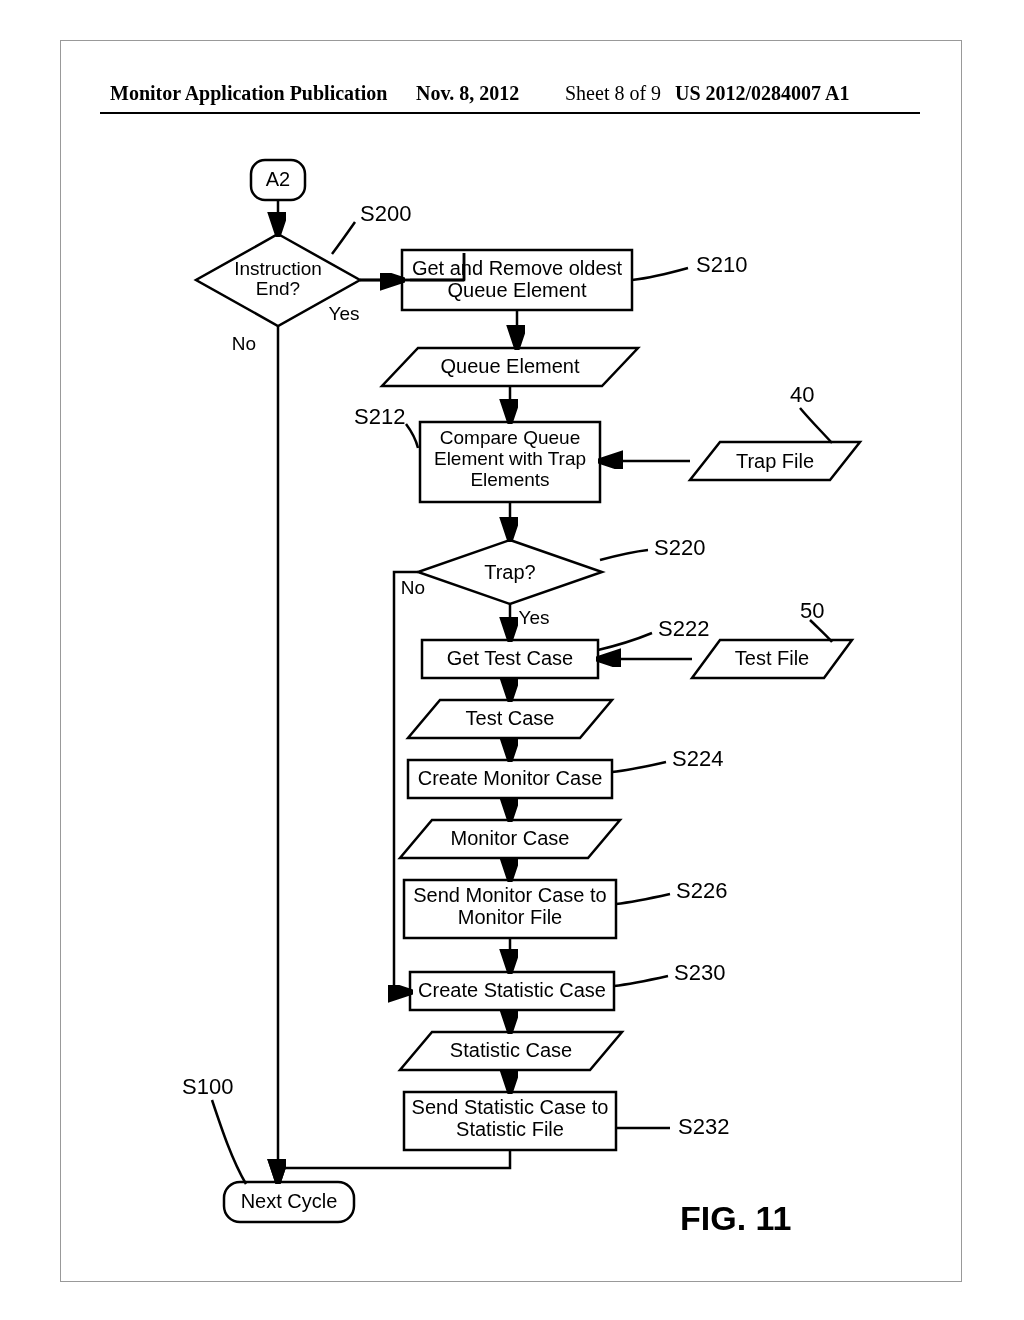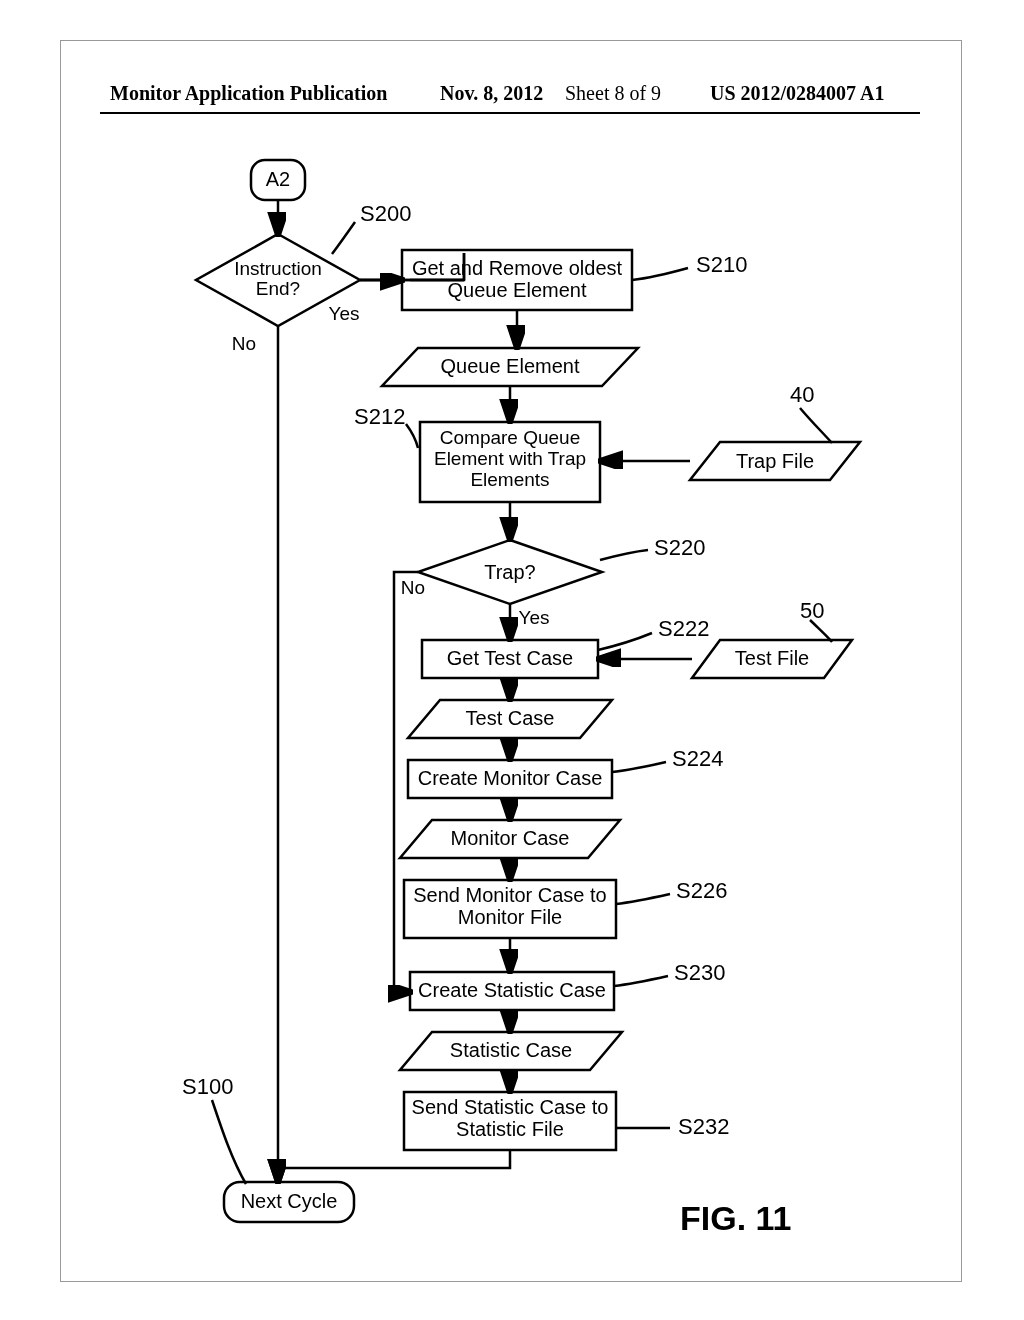--- a/index.html
+++ b/index.html
@@ -13,23 +13,23 @@
   }
   .header {
     position: absolute;
     top: 82px;
     left: 0;
     width: 1024px;
     font-family: "Times New Roman", serif;
     font-size: 20px;
   }
   .header .pub-type { position: absolute; left: 110px; font-weight: bold; }
-  .header .pub-date { position: absolute; left: 440px; font-weight: bold; }
+  .header .pub-date { position: absolute; left: 416px; font-weight: bold; }
   .header .sheet    { position: absolute; left: 565px; }
-  .header .pub-num  { position: absolute; left: 710px; font-weight: bold; }
+  .header .pub-num  { position: absolute; left: 675px; font-weight: bold; }
   .header-rule {
     position: absolute;
     top: 112px;
     left: 100px;
     width: 820px;
     height: 2px;
     background: #000;
   }
   .page-frame {
     position: absolute;

